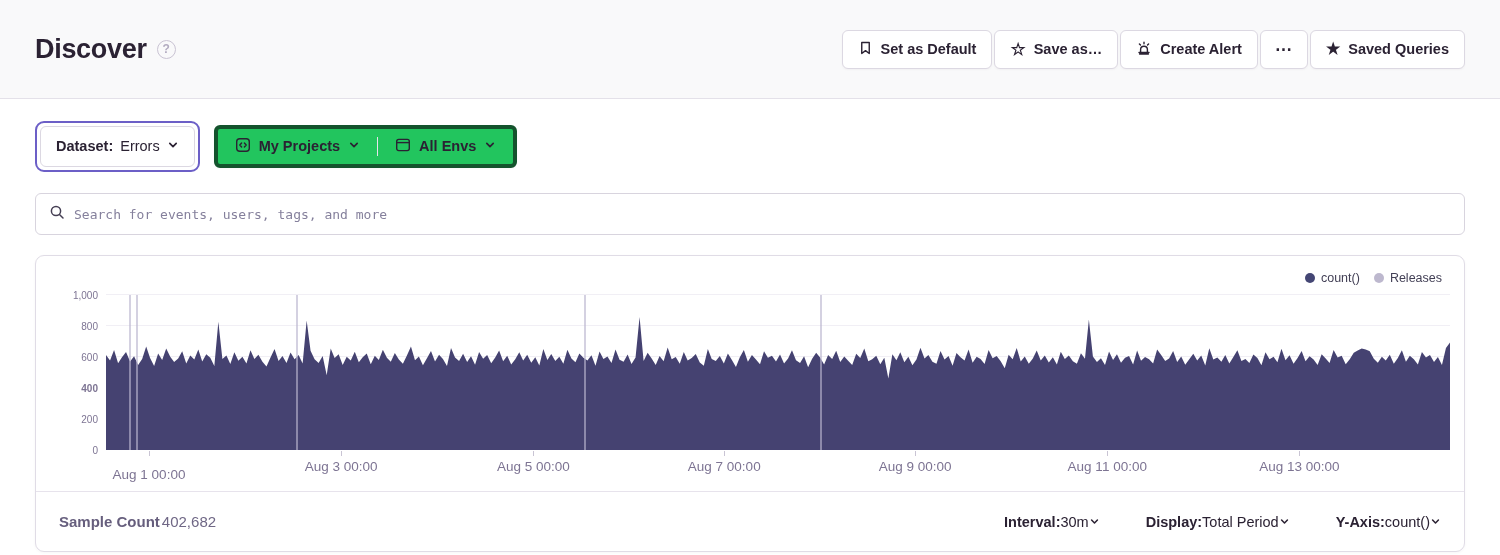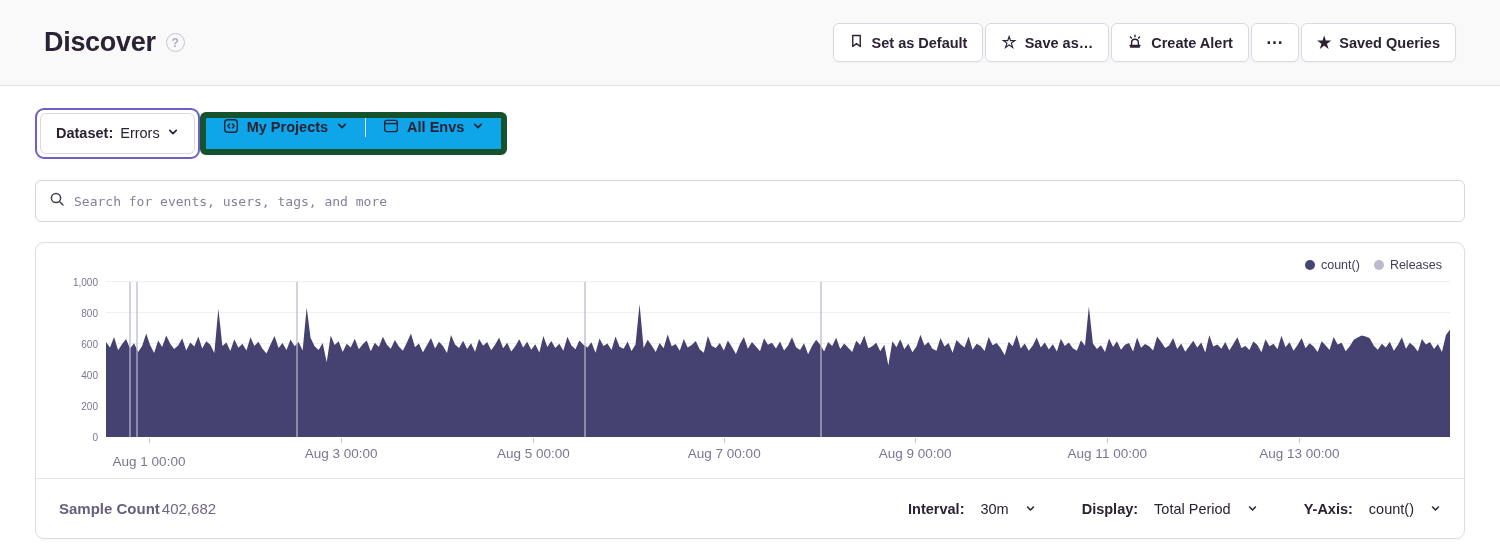--- a/index.html
+++ b/index.html
@@ -1,41 +1,41 @@
 <!DOCTYPE html>
 <html><head>
 <meta charset="utf-8">
 <style>
   * { box-sizing: border-box; margin: 0; padding: 0; }
   html,body { width:1500px; height:555px; background:#fff; font-family:"Liberation Sans",sans-serif; color:#2b2233; overflow:hidden; }
 
   
   .page-header { display:flex; align-items:center; justify-content:space-between;
-    background:#f9f9fa; border-bottom:1px solid #e4e1e9; height:86px; padding:0 44px; }
+    background:#f9f9fa; border-bottom:1px solid #e4e1e9; height:99px; padding:0 35px; }
   .title-wrap { display:flex; align-items:center; gap:10px; }
   .page-title { font-size:27px; font-weight:700; letter-spacing:-.3px; color:#2b2233; }
   .help-icon { width:19px; height:19px; border:1.6px solid #c9c3d3; border-radius:50%;
     color:#b2abc0; font-size:12px; font-weight:700; display:flex; align-items:center; justify-content:center; }
   .hdr-buttons { display:flex; align-items:center; gap:2px; }
   .btn { display:flex; align-items:center; gap:8px; background:#fff; border:1px solid #dcd8e2;
     border-radius:6px; height:39px; padding:0 15px; font-size:14.5px; font-weight:700; color:#2b2233;
     box-shadow:0 1px 2px rgba(43,34,51,.04); cursor:pointer; white-space:nowrap; }
   .btn svg { flex:none; }
   .btn .star-outline { font-size:17px; line-height:1; }
   .btn .star-filled { font-size:16px; line-height:1; color:#2b2233; }
   .btn-ellipsis { padding:0 14px; font-size:17px; font-weight:700; letter-spacing:1px; }
 
   
   .content { padding:0 35px; }
-  .filter-row { display:flex; align-items:center; margin-top:21px; height:52px; }
+  .filter-row { display:flex; align-items:center; gap:14px; margin-top:21px; height:52px; }
   .dataset-highlight { border:2.5px solid #6c5fc7; border-radius:9px; padding:3px; }
   .drop-btn { display:flex; align-items:center; gap:7px; background:#fff; border:1px solid #dcd8e2;
     border-radius:6px; height:41px; padding:0 15px; font-size:14.5px; color:#2b2233; cursor:pointer; white-space:nowrap; }
   .drop-btn b { font-weight:700; }
-  .page-filter-group { display:flex; align-items:flex-start; background:#0ea5e9; border:6px solid #14532d;
+  .page-filter-group { display:flex; align-items:center; background:#22c55e; border:4px solid #14532d;
     border-radius:6px; height:43px; box-shadow:0 1px 2px rgba(43,34,51,.03); }
   .pf-item { display:flex; align-items:center; gap:8px; padding:0 17px; font-size:14.5px; font-weight:700;
     color:#2b2233; cursor:pointer; position:relative; }
   .pf-item + .pf-item { border-left:1px solid #e7e3ec; }
 
   
   .search-bar { margin-top:21px; display:flex; align-items:center; gap:9px; border:1px solid #d8d4de;
     border-radius:6px; height:42px; padding:0 13px; background:#fff; }
   .search-input { border:none; outline:none; flex:1; font-family:"DejaVu Sans Mono","Liberation Mono",monospace;
     font-size:13px; color:#2b2233; background:transparent; }
@@ -58,21 +58,21 @@
   .area-svg { position:absolute; inset:0; width:100%; height:100%; z-index:2; }
   .x-axis { position:relative; height:26px; margin-left:58px; margin-top:1px; }
   .x-tick { position:absolute; top:0; width:1px; height:5px; background:#c9c4d4; }
   .x-label { position:absolute; top:8px; transform:translateX(-50%); font-size:13.5px; color:#7d7493; white-space:nowrap; }
   .chart-footer { border-top:1px solid #e7e3ec; height:60px; margin-top:14px;
     display:flex; align-items:center; justify-content:space-between; padding:0 23px; }
   .sample-count { display:flex; align-items:flex-end; gap:2px; font-size:15px; }
   .sample-count .lbl { font-weight:700; color:#665e7d; }
   .sample-count .val { color:#6f6785; }
   .footer-controls { display:flex; align-items:center; gap:46px; }
-  .fc-item { display:flex; align-items:center; gap:16px; font-size:14.5px; color:#2b2233; cursor:pointer; }
+  .fc-item { display:flex; align-items:center; gap:0; font-size:14.5px; color:#2b2233; cursor:pointer; }
   .fc-item .lbl { font-weight:700; }
   .chev { flex:none; display:inline-block; }
 </style>
 </head>
 <body>
 
 <div class="page-header">
   <div class="title-wrap">
     <span class="page-title">Discover</span>
     <span class="help-icon">?</span>
@@ -176,21 +176,21 @@
           </div>
           <div class="legend-item">
             <span class="legend-dot" style="background: rgb(189, 184, 206);"></span>
             <span>Releases</span>
           </div>
         </div>
       <div class="chart-body">
         <div class="y-axis" id="y-axis">
             <span class="y-label" style="bottom: 0%;">0</span>
             <span class="y-label" style="bottom: 20%;">200</span>
-            <span class="y-label" style="bottom: 40%;">400</span>
+            <span class="y-label" style="bottom: 40%; font-weight: bold;">400</span>
             <span class="y-label" style="bottom: 60%;">600</span>
             <span class="y-label" style="bottom: 80%;">800</span>
             <span class="y-label" style="bottom: 100%;">1,000</span>
           </div>
         <div class="plot" id="plot">
           <svg class="area-svg" id="area-svg" viewBox="0 0 1000 155" preserveAspectRatio="none">
             <polygon id="area-poly" points="0,155 0.0,60.1 3.0,65.4 6.0,55.0 9.0,68.2 11.9,62.3 14.9,57.0 17.9,66.5 20.9,61.2 23.9,69.9 26.9,64.0 29.9,51.5 32.8,62.9 35.8,71.1 38.8,58.4 41.8,65.1 44.8,53.5 47.8,61.7 50.7,67.0 53.7,63.6 56.7,56.3 59.7,68.4 62.7,60.5 65.7,64.6 68.7,54.6 71.6,66.5 74.6,59.2 77.6,62.8 80.6,71.0 83.6,26.7 86.6,64.0 89.6,60.6 92.5,69.1 95.5,57.2 98.5,65.7 101.5,61.7 104.5,68.4 107.5,55.2 110.4,63.9 113.4,59.7 116.4,66.7 119.4,71.6 122.4,62.5 125.4,54.1 128.4,66.0 131.3,61.1 134.3,67.9 137.3,57.5 140.3,64.3 143.3,60.1 146.3,68.5 149.3,25.4 152.2,55.8 155.2,64.3 158.2,68.0 161.2,60.9 164.2,80.3 167.2,53.5 170.1,63.1 173.1,59.2 176.1,69.9 179.1,61.8 182.1,65.6 185.1,56.7 188.1,67.3 191.0,62.3 194.0,58.6 197.0,69.3 200.0,60.8 203.0,64.9 206.0,54.7 209.0,62.8 211.9,66.7 214.9,58.1 217.9,64.5 220.9,68.8 223.9,60.5 226.9,51.6 229.9,65.3 232.8,61.5 235.8,70.2 238.8,63.2 241.8,56.1 244.8,66.5 247.8,59.8 250.7,63.9 253.7,71.0 256.7,52.9 259.7,62.6 262.7,65.9 265.7,58.7 268.7,67.1 271.6,61.2 274.6,69.8 277.6,56.9 280.6,63.7 283.6,60.1 286.6,68.2 289.6,62.5 292.5,55.6 295.5,66.2 298.5,60.8 301.5,69.4 304.5,64.2 307.5,57.3 310.4,65.6 313.4,59.7 316.4,67.7 319.4,62.2 322.4,70.4 325.4,53.9 328.4,64.9 331.3,59.1 334.3,66.0 337.3,61.7 340.3,68.7 343.3,54.7 346.3,63.6 349.3,67.3 352.2,58.4 355.2,62.8 358.2,65.4 361.2,60.3 364.2,70.7 367.2,56.6 370.1,63.9 373.1,61.5 376.1,68.0 379.1,54.4 382.1,64.8 385.1,66.7 388.1,59.5 391.0,69.1 394.0,62.5 397.0,22.0 400.0,65.9 403.0,57.7 406.0,63.4 409.0,70.1 411.9,61.1 414.9,66.3 417.9,52.5 420.9,64.3 423.9,62.0 426.9,68.7 429.9,57.0 432.8,65.6 435.8,63.1 438.8,59.1 441.8,67.4 444.8,70.8 447.8,54.1 450.7,63.9 453.7,66.0 456.7,60.9 459.7,68.4 462.7,58.6 465.7,64.9 468.7,71.9 471.6,62.3 474.6,55.0 477.6,66.8 480.6,60.1 483.6,64.5 486.6,69.3 489.6,56.3 492.5,62.8 495.5,60.8 498.5,66.5 501.5,59.5 504.5,68.5 507.5,63.4 510.4,55.3 513.4,65.3 516.4,67.9 519.4,61.2 522.4,72.2 525.4,63.7 528.4,57.8 531.3,62.6 534.3,69.6 537.3,60.0 540.3,64.0 543.3,55.8 546.3,67.0 549.3,61.4 552.2,65.7 555.2,69.9 558.2,58.7 561.2,62.9 564.2,53.5 567.2,66.3 570.1,64.2 573.1,60.8 576.1,69.3 579.1,62.8 582.1,83.4 585.1,59.2 588.1,65.3 591.0,57.2 594.0,67.3 597.0,61.7 600.0,70.2 603.0,64.5 606.0,52.7 609.0,63.4 611.9,60.1 614.9,66.8 617.9,68.8 620.9,56.1 623.9,64.6 626.9,60.9 629.9,70.7 632.8,58.1 635.8,62.3 638.8,65.4 641.8,54.4 644.8,67.7 647.8,61.8 650.7,63.9 653.7,69.1 656.7,54.9 659.7,63.2 662.7,60.9 665.7,66.2 668.7,73.2 671.6,59.7 674.6,64.2 677.6,52.9 680.6,66.5 683.6,61.5 686.6,68.7 689.6,63.6 692.5,55.5 695.5,65.6 698.5,60.6 701.5,67.4 704.5,62.3 707.5,69.6 710.4,56.7 713.4,64.0 716.4,60.5 719.4,66.3 722.4,68.8 725.4,58.3 728.4,63.7 731.3,24.6 734.3,61.5 737.3,67.1 740.3,63.2 743.3,70.1 746.3,56.4 749.3,64.9 752.2,59.2 755.2,67.7 758.2,62.8 761.2,60.9 764.2,69.4 767.2,55.6 770.1,65.7 773.1,62.0 776.1,64.2 779.1,68.4 782.1,54.6 785.1,60.1 788.1,66.0 791.0,63.4 794.0,56.0 797.0,67.1 800.0,61.4 803.0,69.8 806.0,64.2 809.0,58.7 811.9,65.4 814.9,60.6 817.9,70.5 820.9,53.2 823.9,64.6 826.9,62.6 829.9,66.7 832.8,60.1 835.8,68.5 838.8,62.0 841.8,55.3 844.8,65.9 847.8,63.9 850.7,68.0 853.7,59.5 856.7,63.1 859.7,70.2 862.7,57.3 865.7,64.3 868.7,61.7 871.6,67.3 874.6,53.8 877.6,65.3 880.6,60.3 883.6,68.7 886.6,62.9 889.6,56.1 892.5,66.3 895.5,61.2 898.5,64.6 901.5,69.9 904.5,59.2 907.5,63.6 910.4,67.9 913.4,55.0 916.4,62.5 919.4,60.8 922.4,69.3 925.4,64.2 928.4,57.8 931.3,55.6 934.3,53.5 937.3,54.6 940.3,56.3 943.3,63.7 946.3,67.7 949.3,61.7 952.2,65.4 955.2,59.7 958.2,68.8 961.2,63.1 964.2,55.2 967.2,66.7 970.1,60.8 973.1,64.3 976.1,69.6 979.1,57.0 982.1,62.6 985.1,60.1 988.1,67.1 991.0,62.0 994.0,70.1 997.0,52.9 1000.0,47.6 1000,155" fill="#454271"></polygon>
           </svg>
         <div class="gridline base" style="bottom: 0%;"></div>
             <div class="gridline" style="bottom: 20%;"></div>

